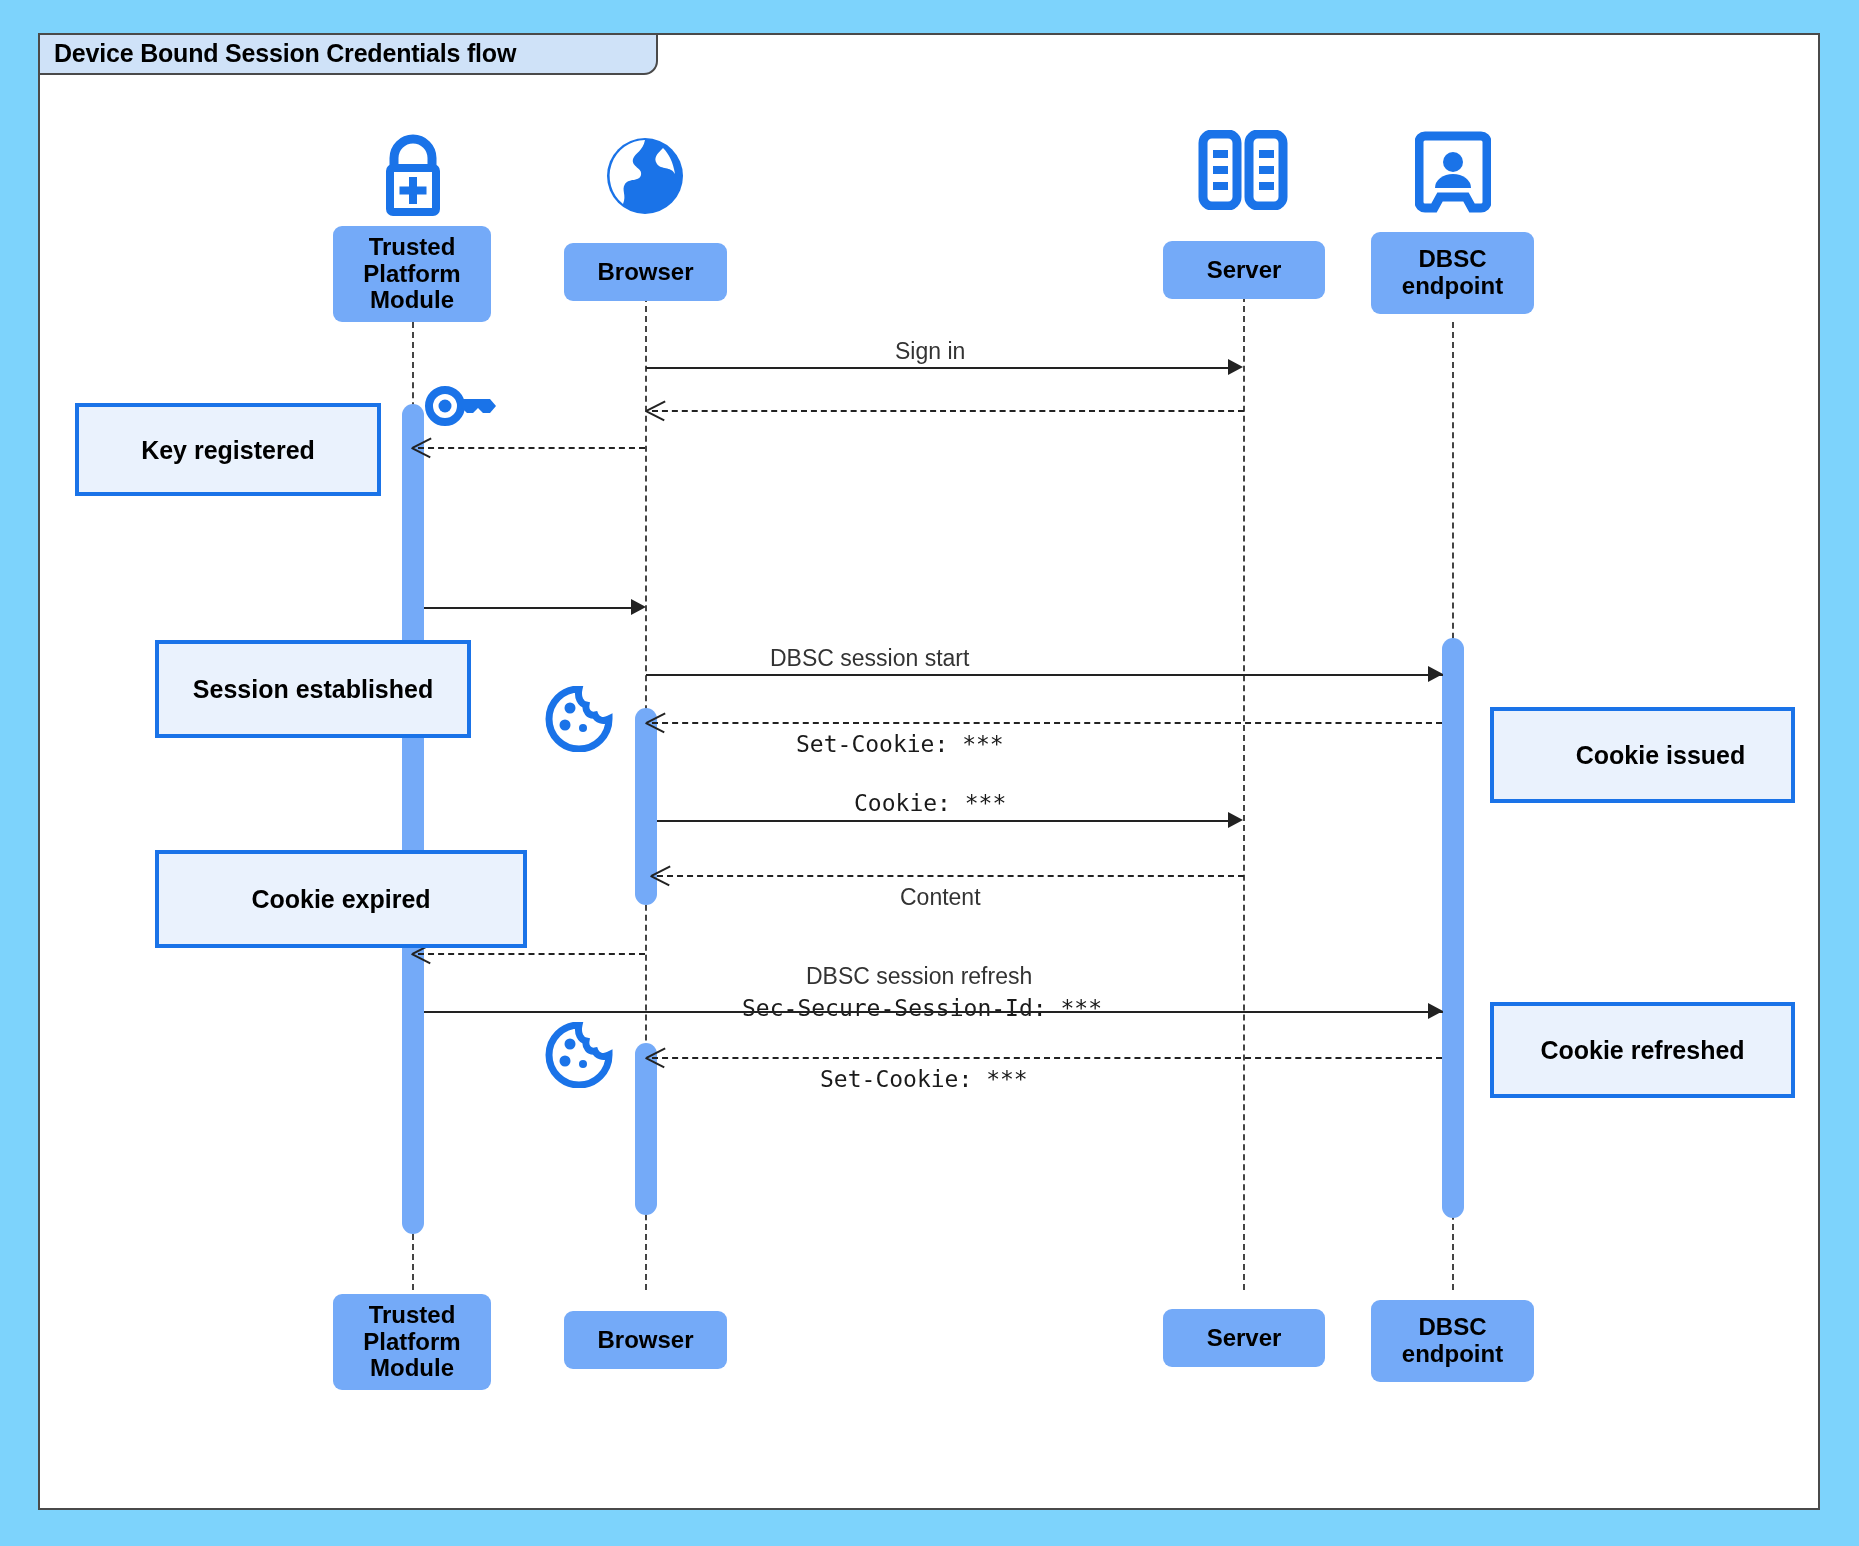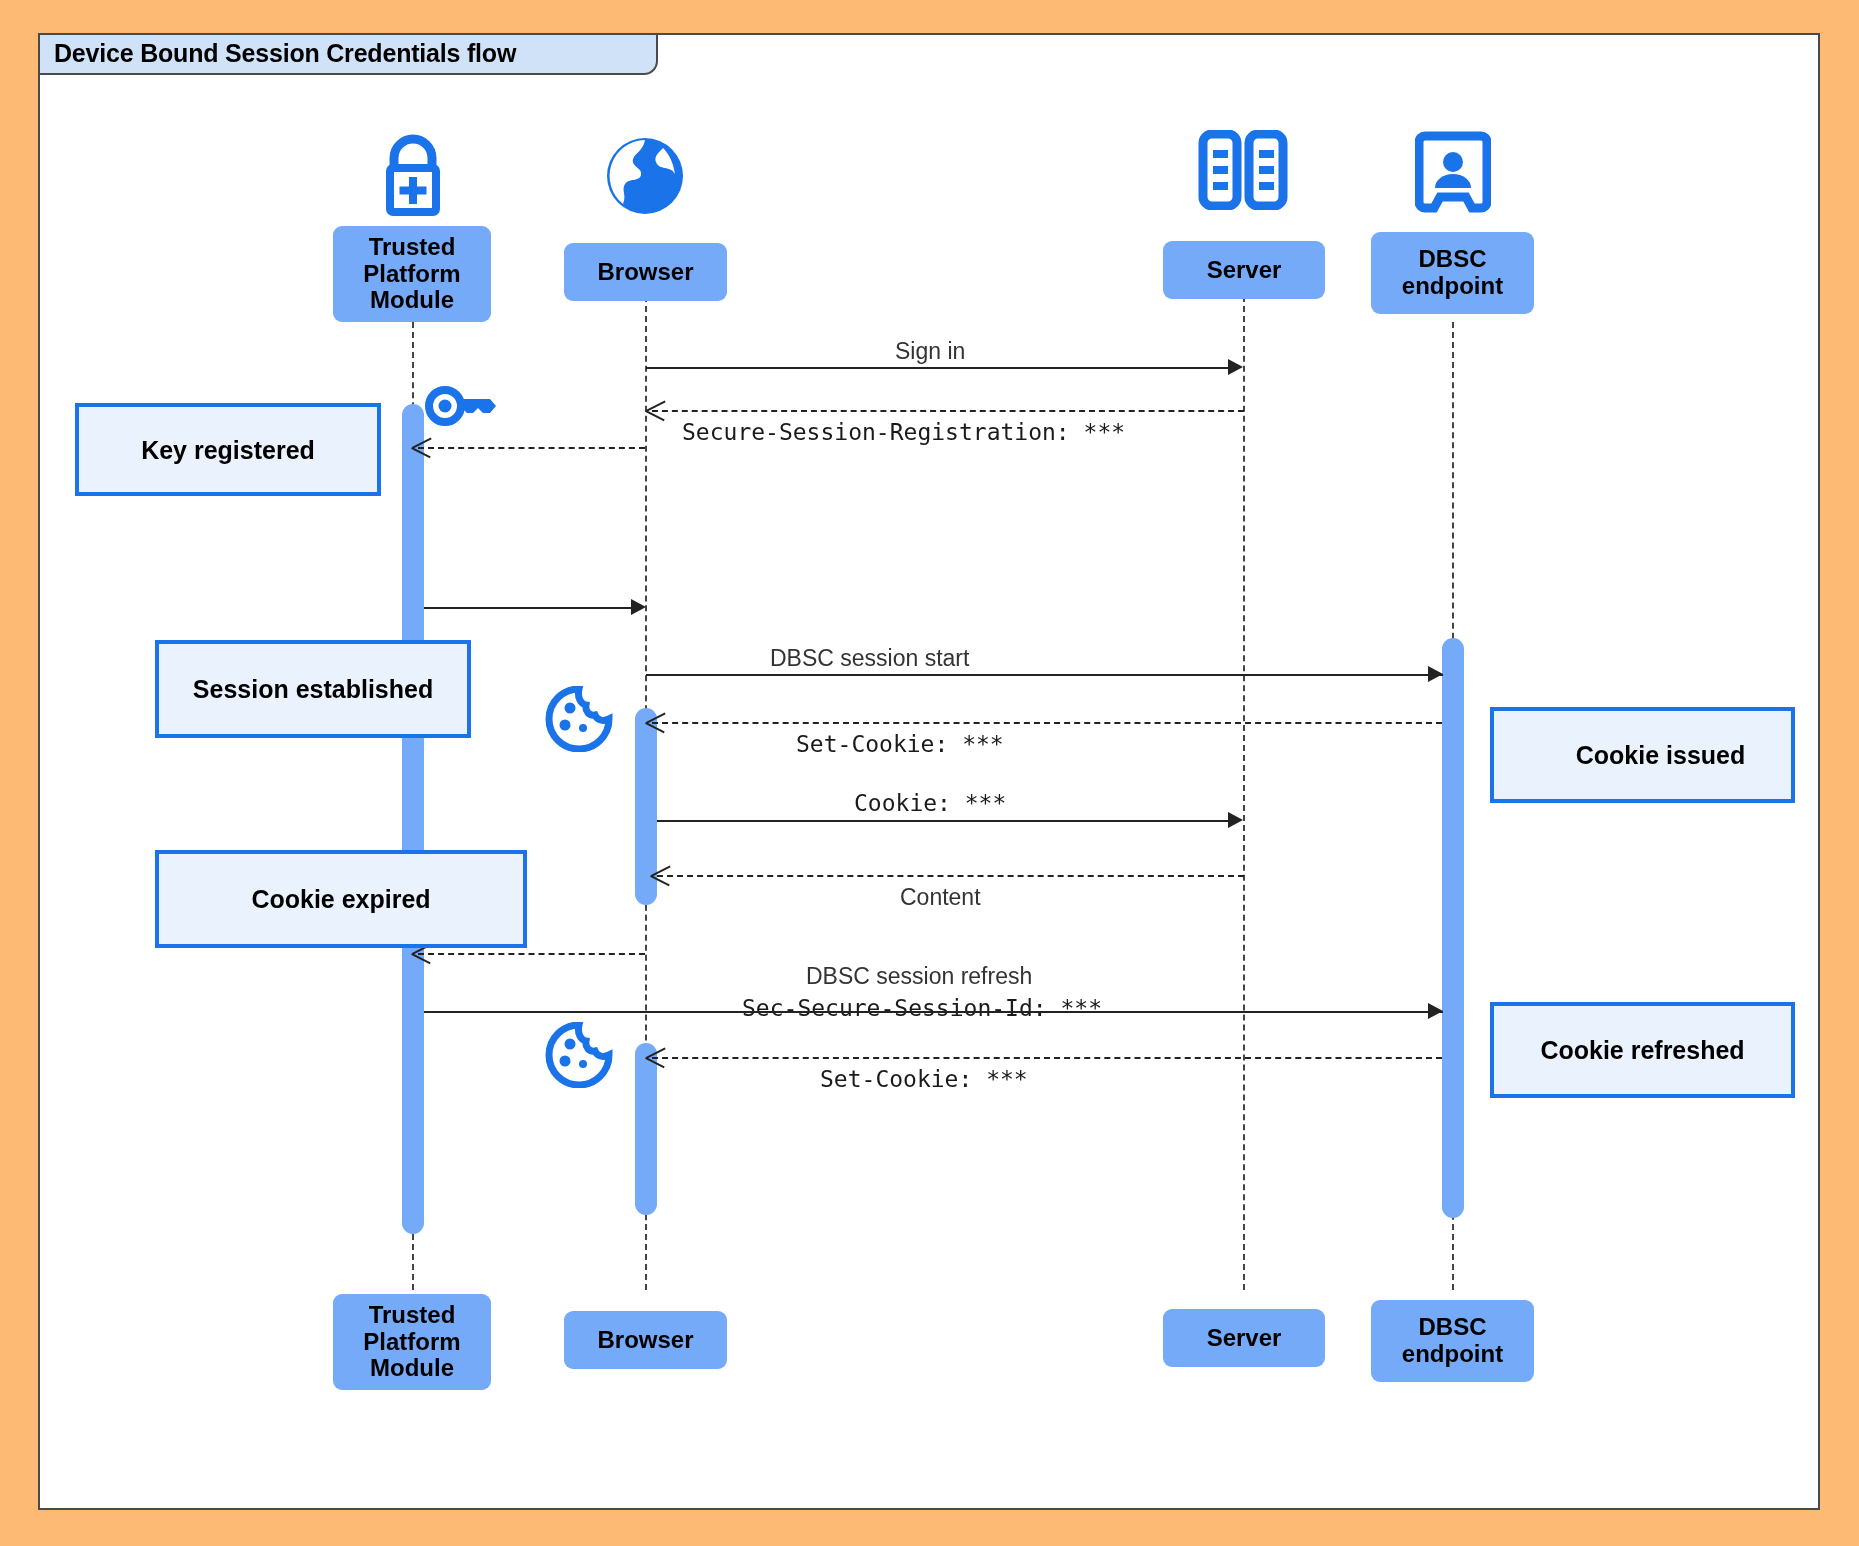--- a/index.html
+++ b/index.html
@@ -1,17 +1,17 @@
 <!DOCTYPE html>
 <html><head>
 <meta charset="utf-8">
 <style>
   html,body{margin:0;padding:0;background:#ffffff;}
   body{font-family:"Liberation Sans", sans-serif;}
-  #stage{position:relative;width:1859px;height:1546px;background:#fdba74;overflow:hidden;}
+  #stage{position:relative;width:1859px;height:1546px;background:#7dd3fc;overflow:hidden;}
   #frame{position:absolute;left:38px;top:33px;width:1782px;height:1477px;border:2px solid #4a4a4a;background:#ffffff;box-sizing:border-box;}
   #frame-label{
     position:absolute;left:38px;top:33px;height:42px;min-width:620px;
     background:#cfe2f8;border:2px solid #4a4a4a;box-sizing:border-box;
     border-radius:0 0 14px 0;
     display:flex;align-items:center;padding:0 14px 2px 14px;
     font-weight:bold;font-size:25px;color:#000;letter-spacing:-0.2px;white-space:nowrap;
   }
   .lifeline{position:absolute;width:0;border-left:2px dashed #444;}
   .pbox{
@@ -126,21 +126,20 @@
       <circle cx="40" cy="42" r="4" fill="#1a73e8"></circle>
     </svg>
   </div>
 
   <div class="mlabel prop" style="left:895px;top:338px;">Sign in</div>
   <div class="msgline" style="left:646px;top:367px;width:583px;"></div>
   <div class="arrowR" style="left:1228px;top:359px;"></div>
 
   <div class="msgline dash" style="left:652px;top:410px;width:592px;"></div>
   <div class="arrowL-open" style="left:646px;top:400px;"></div>
-  <div class="mlabel mono" style="left:682px;top:419px;">Secure-Session-Registration: ***</div>
 
   <div class="msgline dash" style="left:418px;top:447px;width:227px;"></div>
   <div class="arrowL-open" style="left:412px;top:437px;"></div>
 
   <div class="msgline" style="left:424px;top:607px;width:214px;"></div>
   <div class="arrowR" style="left:631px;top:599px;"></div>
 
   <div class="mlabel prop" style="left:770px;top:645px;">DBSC session start</div>
   <div class="msgline" style="left:646px;top:674px;width:797px;"></div>
   <div class="arrowR" style="left:1428px;top:666px;"></div>

